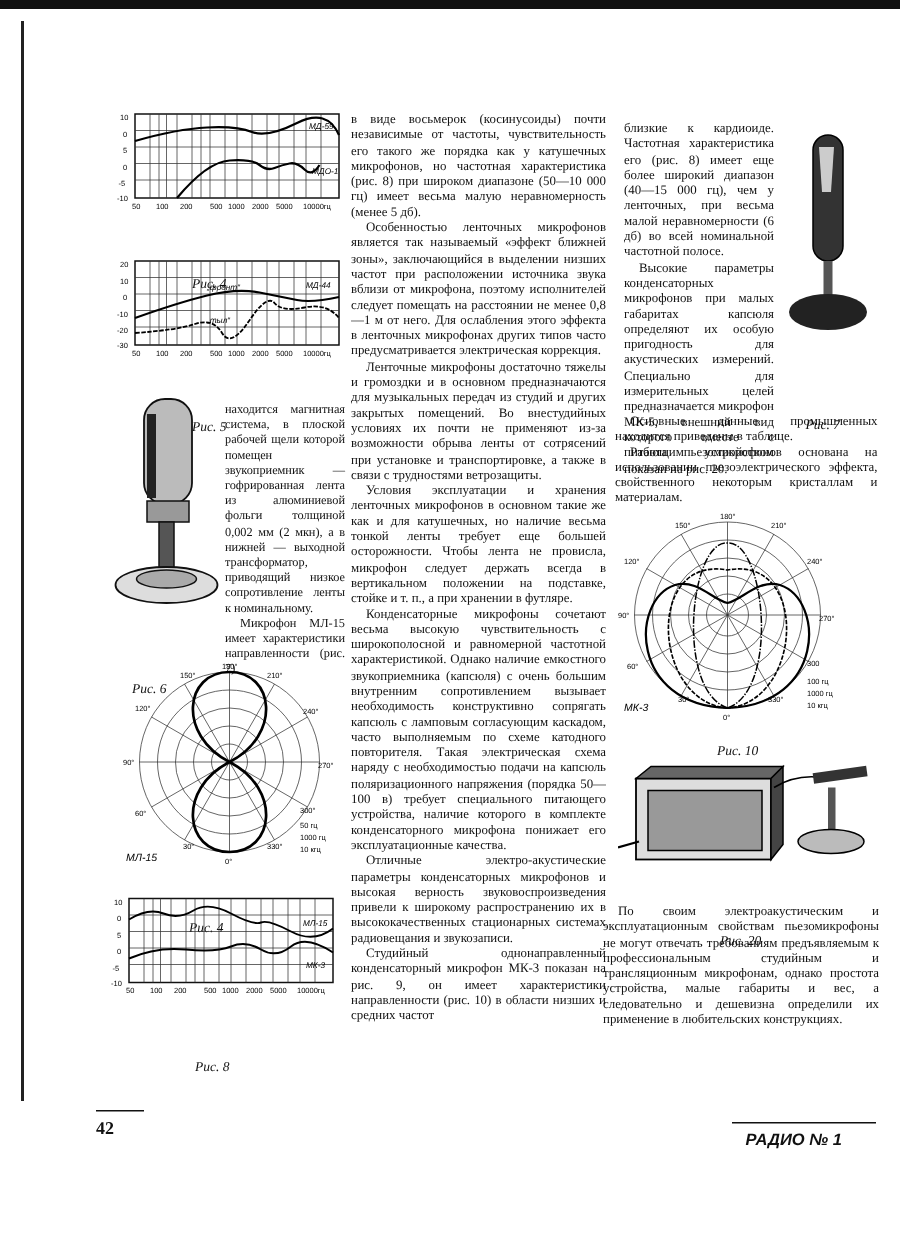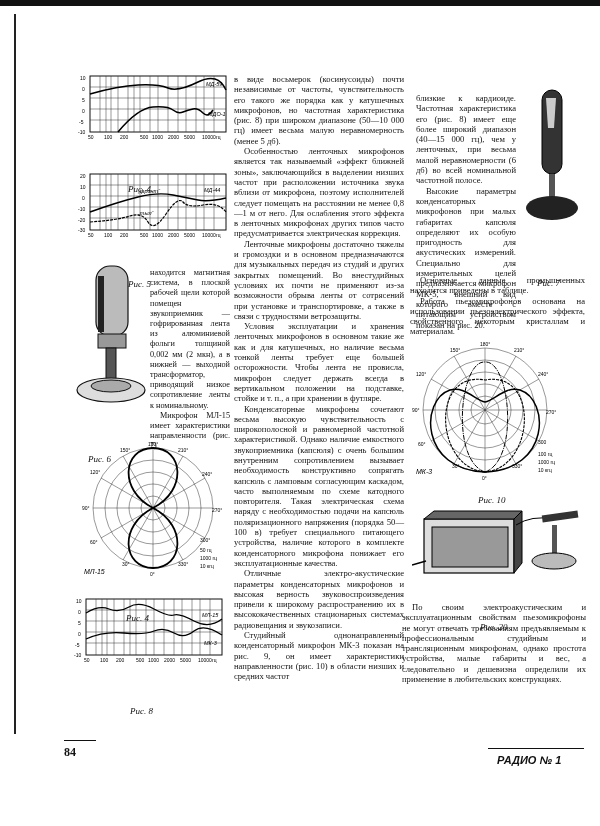--- a/index.html
+++ b/index.html
@@ -218,21 +218,21 @@
 <div class="col" style="left:234px;top:74px;width:170px;">
   <p class="noind">в виде восьмерок (косинусоиды) почти независимые от частоты, чувствительность его такого же порядка как у катушечных микрофонов, но частотная характеристика (рис. 8) при широком диапазоне (50—10 000 гц) имеет весьма малую неравномерность (менее 5 дб).</p>
   <p>Особенностью ленточных микрофонов является так называемый «эффект ближней зоны», заключающийся в выделении низших частот при расположении источника звука вблизи от микрофона, поэтому исполнителей следует помещать на расстоянии не менее 0,8—1 м от него. Для ослабления этого эффекта в ленточных микрофонах других типов часто предусматривается электрическая коррекция.</p>
   <p>Ленточные микрофоны достаточно тяжелы и громоздки и в основном предназначаются для музыкальных передач из студий и других закрытых помещений. Во внестудийных условиях их почти не применяют из-за возможности обрыва ленты от сотрясений при установке и транспортировке, а также в связи с трудностями ветрозащиты.</p>
   <p>Условия эксплуатации и хранения ленточных микрофонов в основном такие же как и для катушечных, но наличие весьма тонкой ленты требует еще большей осторожности. Чтобы лента не провисла, микрофон следует держать всегда в вертикальном положении на подставке, стойке и т. п., а при хранении в футляре.</p>
   <p>Конденсаторные микрофоны сочетают весьма высокую чувствительность с широкополосной и равномерной частотной характеристикой. Однако наличие емкостного звукоприемника (капсюля) с очень большим внутренним сопротивлением вызывает необходимость конструктивно сопрягать капсюль с ламповым согласующим каскадом, часто выполняемым по схеме катодного повторителя. Такая электрическая схема наряду с необходимостью подачи на капсюль поляризационного напряжения (порядка 50—100 в) требует специального питающего устройства, наличие которого в комплекте конденсаторного микрофона понижает его эксплуатационные качества.</p>
   <p>Отличные электро-акустические параметры конденсаторных микрофонов и высокая верность звуковоспроизведения привели к широкому распространению их в высококачественных стационарных системах радиовещания и звукозаписи.</p>
   <p>Студийный однонаправленный конденсаторный микрофон МК-3 показан на рис. 9, он имеет характеристики направленности (рис. 10) в области низших и средних частот</p>
 </div>
 
-<div class="col" style="left:416px;top:93px;width:100px;">
+<div class="col" style="left:416px;top:80px;width:100px;">
   <p class="noind">близкие к кардиоиде. Частотная характеристика его (рис. 8) имеет еще более широкий диапазон (40—15 000 гц), чем у ленточных, при весьма малой неравномерности (6 дб) во всей номинальной частотной полосе.</p>
   <p>Высокие параметры конденсаторных микрофонов при малых габаритах капсюля определяют их особую пригодность для акустических измерений. Специально для измерительных целей предназначается микрофон МК-5, внешний вид которого вместе с питающим устройством показан на рис. 20.</p>
 </div>
 
 <div class="fig" style="left:522px;top:88px;">
   <svg width="60" height="140" viewBox="0 0 60 140">
     <rect x="20" y="2" width="20" height="84" rx="10" fill="#333" stroke="#000"></rect>
     <path d="M24 10 L34 10 L32 40 L26 40 Z" fill="#ccc"></path>
     <rect x="27" y="86" width="6" height="24" fill="#555"></rect>
     <ellipse cx="30" cy="120" rx="26" ry="12" fill="#222"></ellipse>
@@ -296,15 +296,15 @@
     <ellipse cx="142" cy="56" rx="22" ry="8" fill="#bbb" stroke="#000"></ellipse>
   </svg>
 </div>
 <div class="cap" style="left:480px;top:587px;">Рис. 20</div>
 
 <div class="col" style="left:402px;top:602px;width:184px;">
   <p>По своим электроакустическим и эксплуатационным свойствам пьезомикрофоны не могут отвечать требованиям предъявляемым к профессиональным студийным и трансляционным микрофонам, однако простота устройства, малые габариты и вес, а следовательно и дешевизна определили их применение в любительских конструкциях.</p>
 </div>
 
 <div class="pagenum-line"></div>
-<div class="pagenum">84</div>
+<div class="pagenum">42</div>
 <div class="journal-line"></div>
 <div class="journal">РАДИО № 1</div>
 
 </body></html>

